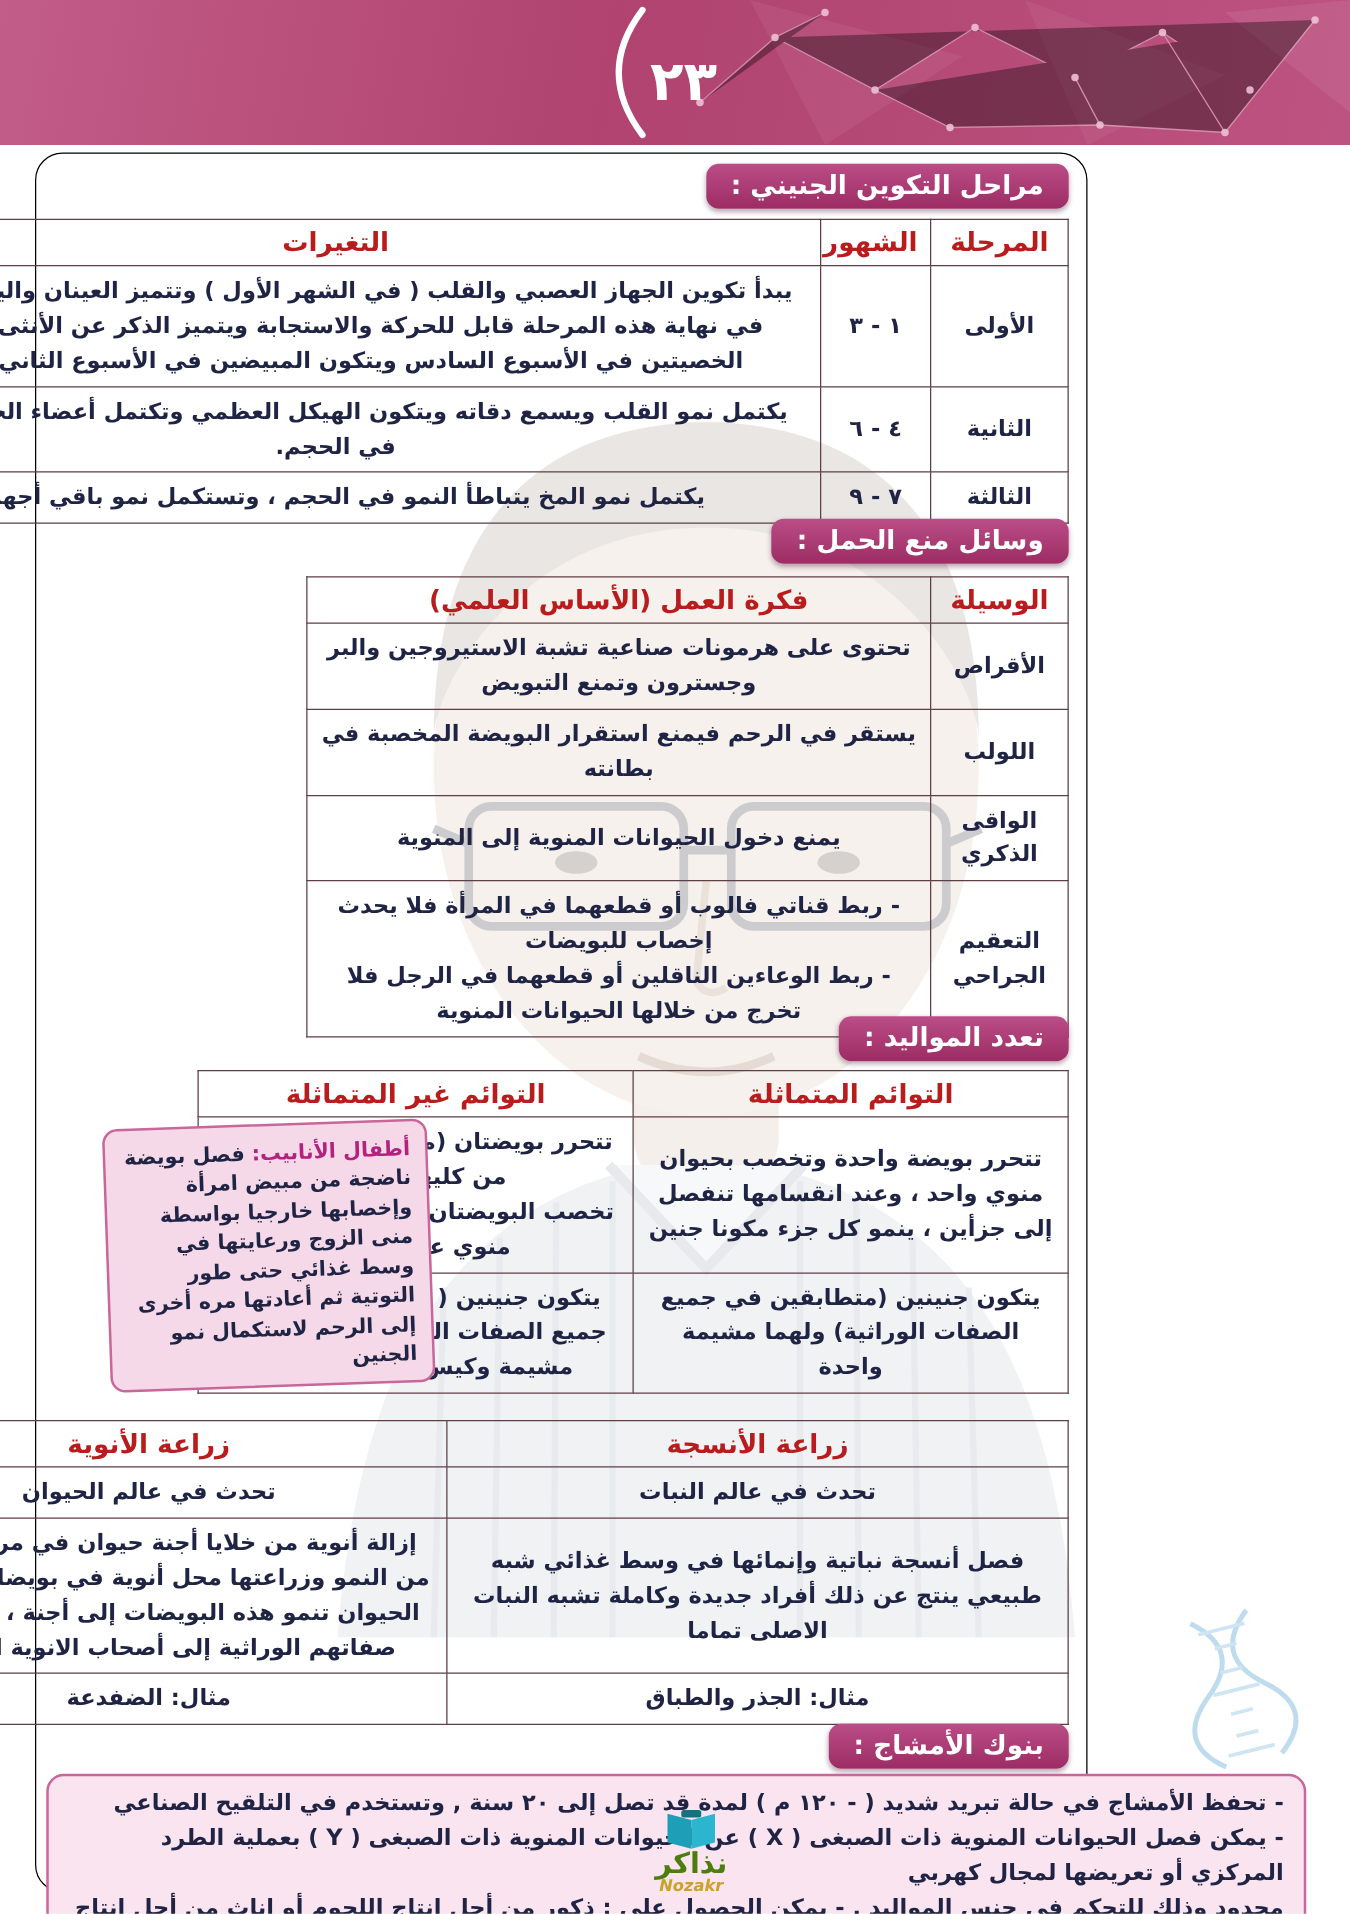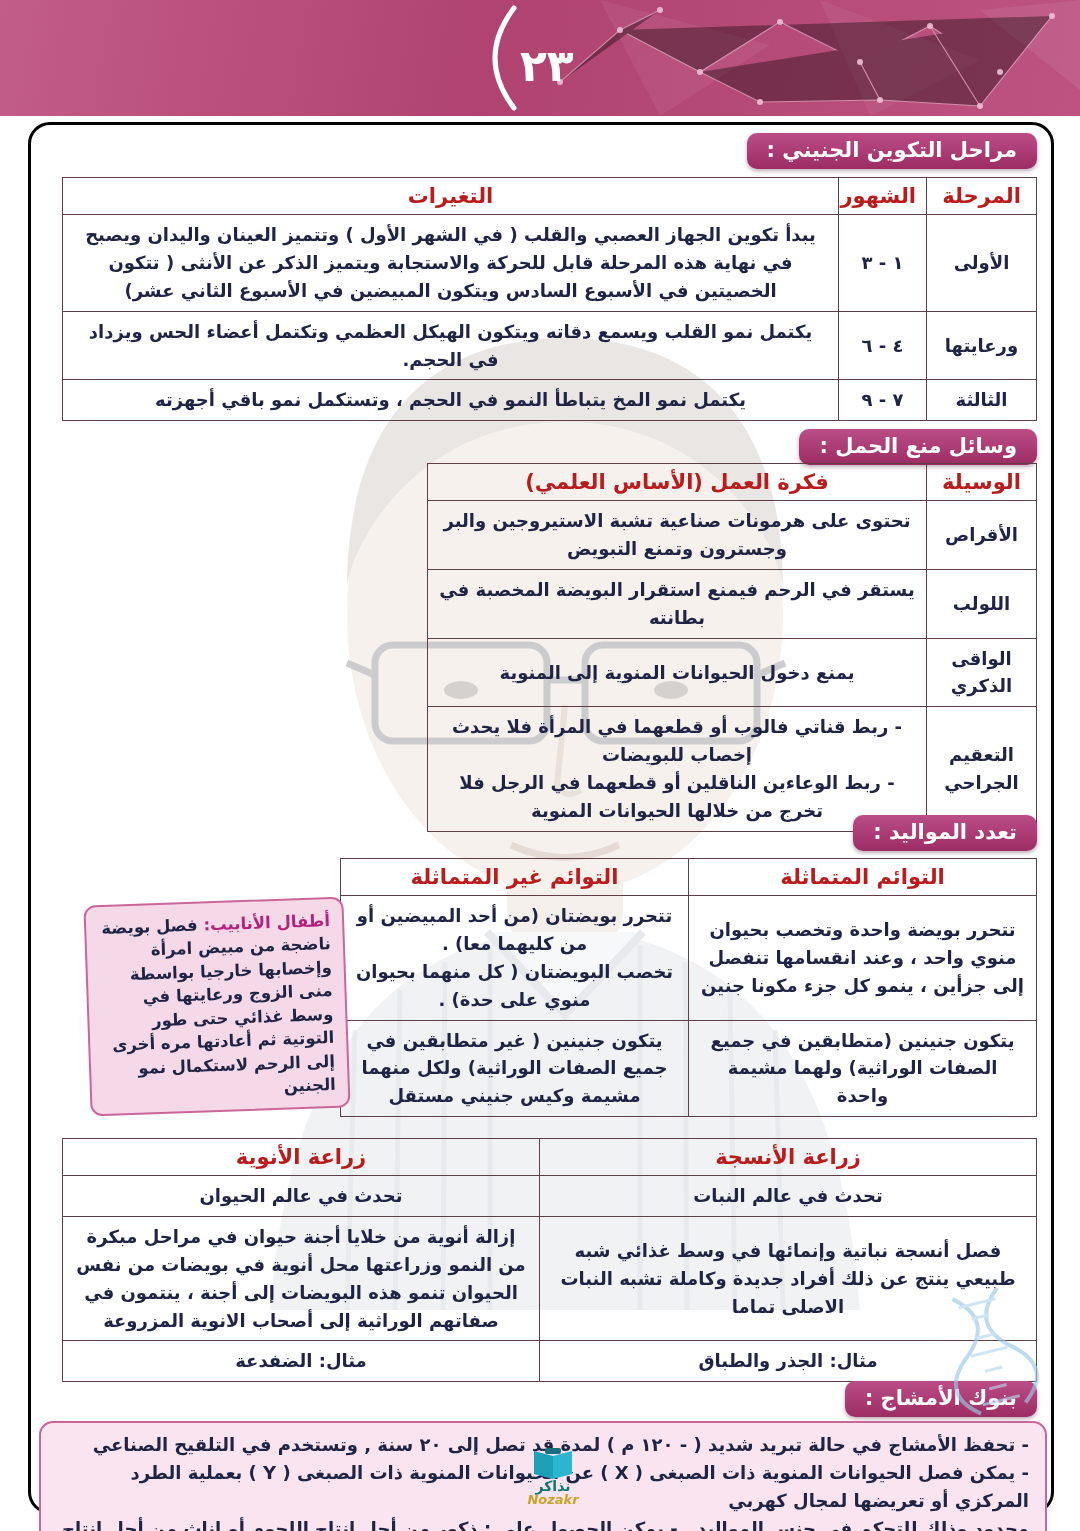--- a/index.html
+++ b/index.html
@@ -33,37 +33,37 @@
     letter-spacing:0px;
   }
   .bracket-svg { position:absolute; left:468px; top:4px; }
   .page-number {
     position:absolute; left:520px; top:40px;
     color:#ffffff; font-size:44px; font-weight:bold;
   }
 
   
   .frame {
-    position:absolute; left:28px; top:122px; width:1026px; height:1392px;
-    border:3px solid #000000; border-radius:22px;
+    position:absolute; left:28px; top:122px; width:842px; height:1392px;
+    border:1px solid #000000; border-radius:22px;
     z-index:1;
   }
 
   
   .pill {
     position:absolute; right:14px;
     padding:5px 20px 7px 20px;
     background:linear-gradient(180deg,#bb4d87 0%,#9c2c63 100%);
     color:#ffffff; font-size:21px; font-weight:bold;
     border-radius:10px;
     box-shadow:0 2px 4px rgba(60,10,40,.35);
     white-space:nowrap;
   }
   .pill-embryo { top:8px; }
-  .pill-contraception { top:292px;margin-top:12px; }
+  .pill-contraception { top:292px; }
   .pill-twins { top:690px; }
   .pill-gametes { top:1256px; }
 
   
   table.tbl {
     position:absolute;
     border-collapse:collapse;
     background:transparent;
     table-layout:fixed;
   }
@@ -119,21 +119,21 @@
     padding:8px 16px;
   }
 
   
   .dna { position:absolute; left:938px; top:1288px; z-index:1; opacity:.65; transform:rotate(-14deg); }
 
   .watermark {
     position:absolute; left:498px; top:1448px; width:110px;
     z-index:3; text-align:center;
   }
-  .watermark .wm-ar { color:#0f766e; font-size:14px; font-weight:bold; margin-top:-4px; }
+  .watermark .wm-ar { color:#4d7c0f; font-size:23px; font-weight:bold; margin-top:-4px; }
   .watermark .wm-en { color:#c9a227; font-size:13px; font-weight:bold; font-style:italic; margin-top:-2px; }
 </style>
 </head>
 <body>
 
 <div class="page">
 
   <svg class="portrait" viewBox="0 0 660 1060" aria-hidden="true">
     <path d="M35,1060 C55,810 145,695 330,675 C515,695 605,810 625,1060 Z" fill="#dde1e7"></path>
     <g stroke="#c6ccd6" stroke-width="5" opacity=".8">
@@ -203,21 +203,21 @@
         <th class="c-stage">المرحلة</th>
         <th class="c-months">الشهور</th>
         <th>التغيرات</th>
       </tr>
       <tr>
         <td class="magenta">الأولى</td>
         <td>١ - ٣</td>
         <td>يبدأ تكوين الجهاز العصبي والقلب ( في الشهر الأول ) وتتميز العينان واليدان ويصبح في نهاية هذه المرحلة قابل للحركة والاستجابة ويتميز الذكر عن الأنثى ( تتكون الخصيتين في الأسبوع السادس ويتكون المبيضين في الأسبوع الثاني عشر)</td>
       </tr>
       <tr>
-        <td class="magenta">ورعايتها</td>
+        <td class="magenta">الثانية</td>
         <td>٤ - ٦</td>
         <td>يكتمل نمو القلب ويسمع دقاته ويتكون الهيكل العظمي وتكتمل أعضاء الحس ويزداد في الحجم.</td>
       </tr>
       <tr>
         <td class="magenta">الثالثة</td>
         <td>٧ - ٩</td>
         <td>يكتمل نمو المخ يتباطأ النمو في الحجم ، وتستكمل نمو باقي أجهزته</td>
       </tr>
     </tbody>
       </table>

